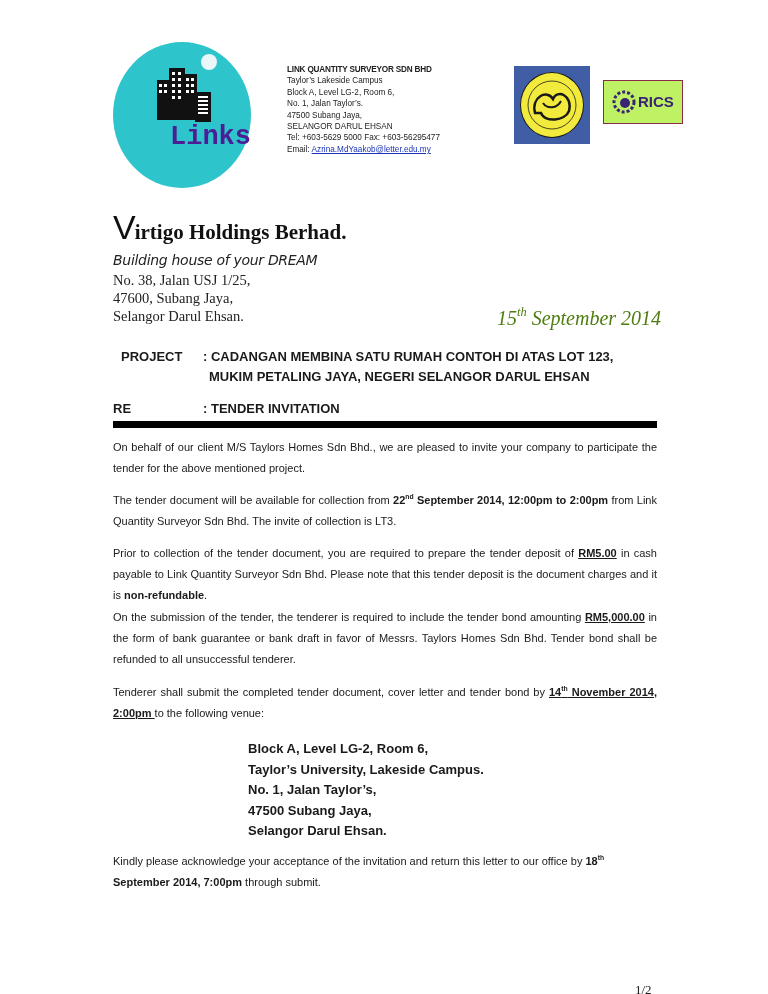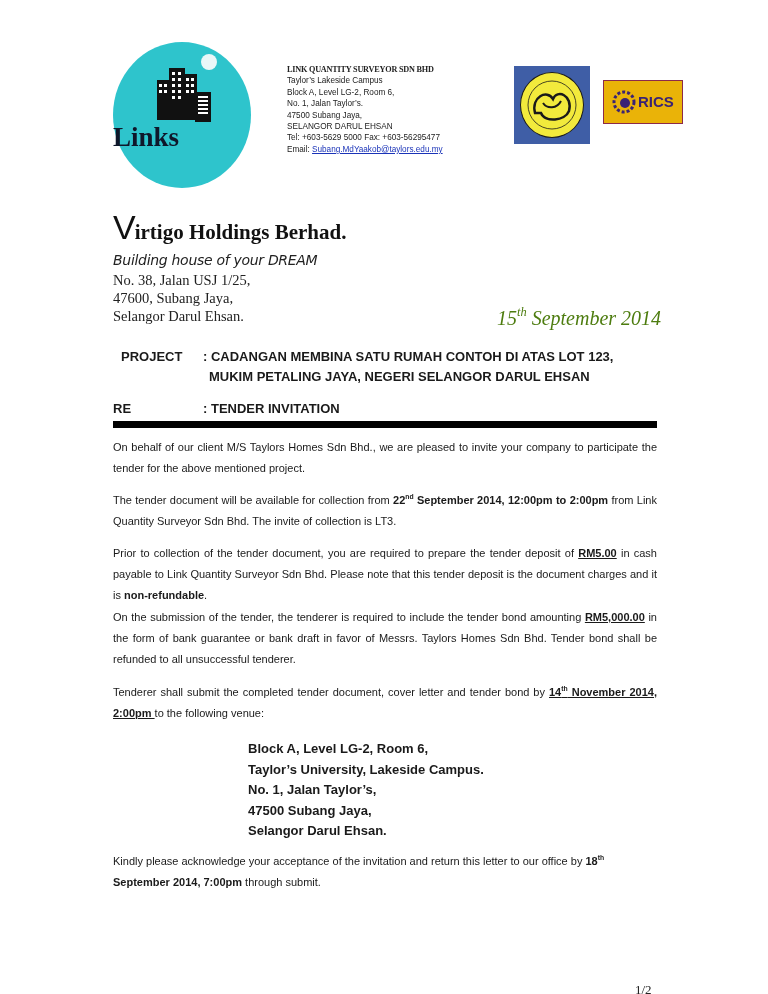--- a/index.html
+++ b/index.html
@@ -3,31 +3,31 @@
 <meta charset="utf-8">
 <style>
   html, body { margin:0; padding:0; background:#ffffff; }
   body { width:768px; height:994px; position:relative; overflow:hidden; color:#111; font-family:"Liberation Sans", sans-serif; }
   .abs { position:absolute; }
 
   
   .links-logo { left:113px; top:42px; width:138px; height:146px; border-radius:50%; background:#2ec4cc; }
   .links-logo .dot { position:absolute; left:88px; top:12px; width:16px; height:16px; border-radius:50%; background:#e9f7f8; }
   .links-logo .bldg { position:absolute; left:40px; top:22px; width:60px; height:62px; }
-  .links-logo .word { position:absolute; left:0; width:100%; top:80px; text-align:left; color:#0f172a; font-family:Liberation Serif, serif; font-weight:bold; font-size:27px; letter-spacing:0px; }
+  .links-logo .word { position:absolute; left:0; width:100%; top:80px; text-align:right; color:#4c1d95; font-family:Liberation Mono, monospace; font-weight:bold; font-size:27px; letter-spacing:0px; }
 
   
   .company { left:287px; top:64px; font-family:"Liberation Sans", sans-serif; font-size:8.2px; line-height:11.4px; color:#222; }
-  .company .name { font-weight:bold; letter-spacing:-0.2px;font-family:Liberation Serif, serif; }
+  .company .name { font-weight:bold; letter-spacing:-0.2px; }
   .company a { color:#1a33b8; text-decoration:underline; }
 
   
   .bqsm { left:514px; top:66px; width:76px; height:78px; background:#3f5ea6; }
   .bqsm .inner { position:absolute; left:6px; top:6px; width:64px; height:66px; border-radius:50%; background:#f2ea3c; border:1px solid #1a1a1a; box-sizing:border-box; }
-  .rics { left:603px; top:80px; width:80px; height:44px; border:1px solid #8c2a4a; box-sizing:border-box; background:#eab308; }
+  .rics { left:603px; top:80px; width:80px; height:44px; border:1px solid #8c2a4a; box-sizing:border-box; background:#bef264; }
   .rics .txt { position:absolute; left:34px; top:12px; color:#3a2374; font-weight:bold; font-size:15px; font-family:"Liberation Sans", sans-serif; }
   .rics .lion { position:absolute; left:8px; top:9px; width:24px; height:24px; }
 
   
   .recip-name { left:113px; top:208px; font-family:"Liberation Serif", serif; font-weight:bold; font-size:21px; color:#111; }
   .recip-name .big { font-family:"Liberation Sans", sans-serif; font-weight:normal; font-size:34px; letter-spacing:-1px; }
   .tagline { left:113px; top:252px; font-family:"DejaVu Sans", sans-serif; font-style:italic; font-size:14px; color:#222; letter-spacing:-0.3px; }
   .addr { left:113px; top:271px; font-family:"Liberation Serif", serif; font-size:14.5px; line-height:18px; color:#222; }
   .date { left:497px; top:307px; font-family:"Liberation Serif", serif; font-style:italic; font-size:20px; color:#4d7c0f; }
   sup { font-size:0.62em; line-height:0; position:relative; top:-0.1em; vertical-align:super; }
@@ -92,21 +92,21 @@
 </div>
 
 <div class="abs company">
   <div class="name">LINK QUANTITY SURVEYOR SDN BHD</div>
   <div>Taylor’s Lakeside Campus</div>
   <div>Block A, Level LG-2, Room 6,</div>
   <div>No. 1, Jalan Taylor’s.</div>
   <div>47500 Subang Jaya,</div>
   <div>SELANGOR DARUL EHSAN</div>
   <div>Tel: +603-5629 5000 Fax: +603-56295477</div>
-  <div><span>Email: </span><a>Subang.MdYaakob@taylors.edu.my</a></div>
+  <div><span>Email: </span><a>Azrina.MdYaakob@letter.edu.my</a></div>
 </div>
 
 <div class="abs bqsm">
   <div class="inner">
     <svg width="62" height="64" viewBox="0 0 62 64">
       <path d="M14 40 C10 24, 26 16, 32 26 C36 16, 52 22, 48 38 C44 48, 24 50, 20 40 Z" fill="none" stroke="#1a1a1a" stroke-width="2.5"></path>
       <path d="M22 30 C26 36, 36 36, 40 28" fill="none" stroke="#1a1a1a" stroke-width="2"></path>
       <circle cx="31" cy="32" r="24" fill="none" stroke="#1a1a1a" stroke-width="0.8"></circle>
     </svg>
   </div>

